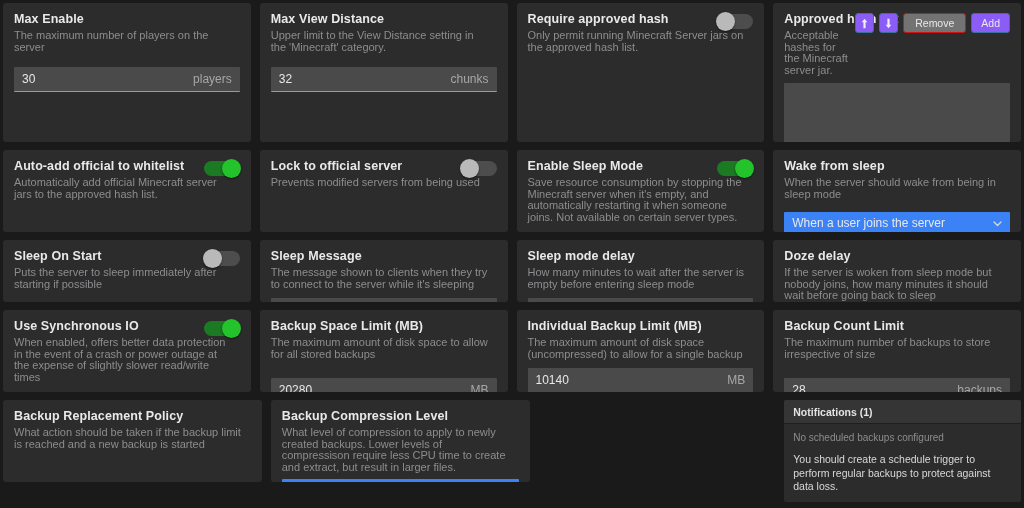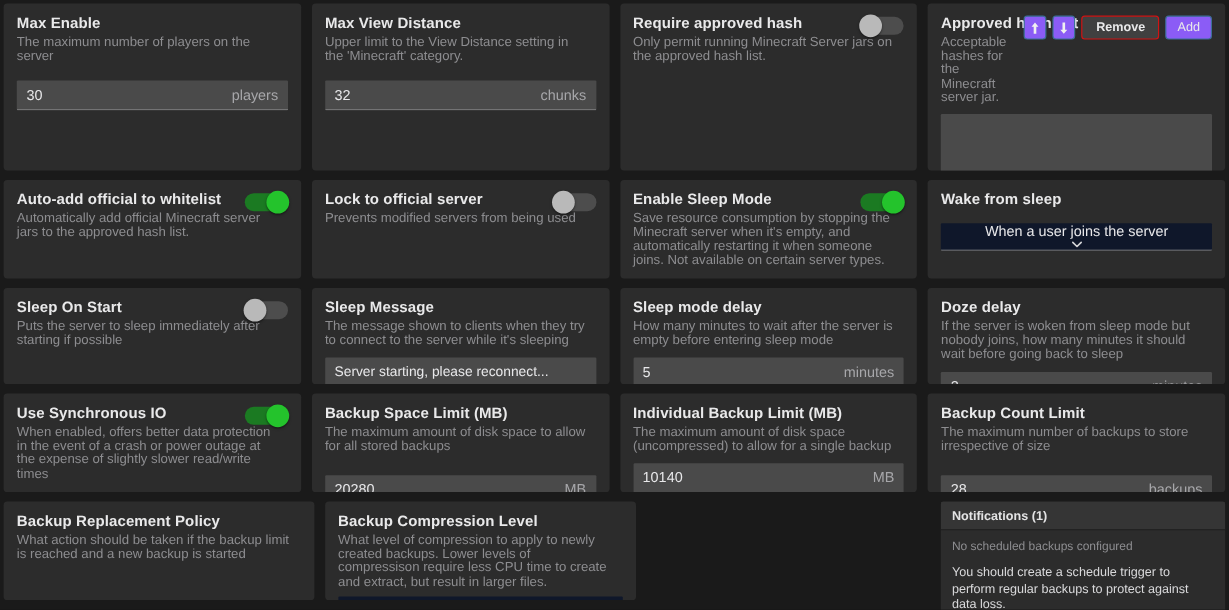--- a/index.html
+++ b/index.html
@@ -13,21 +13,21 @@
     width: 1024px; height: 508px;
     background: #1a1a1a;
     padding: 3px;
     display: flex;
     flex-direction: column;
     gap: 8px;
   }
   .row { display: flex; gap: 9px; width: 100%; }
   .row-1 { height: 139px; }
   .row-2 { height: 82px; }
-  .row-3 { height: 80px; }
+  .row-3 { height: 62px; }
   .row-4 { height: 82px; }
   .row-5 { height: 82px; }
 
   .panel {
     background: #2c2c2c;
     border-radius: 3px;
     padding: 9px 11px 8px 11px;
     position: relative;
     flex: 1 1 0;
     min-width: 0;
@@ -90,27 +90,26 @@
     font-size: 12px;
     white-space: nowrap;
     padding-left: 6px;
   }
   .field.text-only .val { font-size: 11.5px; }
 
   
   .select {
     margin-top: 12px;
     height: 23px;
-    background: #0f172a;
+    background: #3b82f6;
     border-bottom: 1px solid #9a9a9c;
     display: flex;
     align-items: center;
     padding: 0 8px;
     border-radius: 1px;
-    flex-direction: column;
   }
   .select .sv {
     color: #e8e8ea; font-size: 12px;
     flex: 1 1 auto; white-space: nowrap; overflow: hidden;
   }
   .select .chev {
     width: 9px; height: 9px;
     flex: 0 0 auto;
     display: block;
   }
@@ -140,24 +139,24 @@
     align-items: center;
     justify-content: center;
     padding: 0 9px;
     border: 1px solid #3d6f99;
     background: #8b5cf6;
     white-space: nowrap;
   }
   .btn.icon-btn { width: 19px; padding: 0; }
   .btn.icon-btn svg { display: block; }
   .btn.danger {
-    background: #404040;
+    background: #737373;
     border-color: #d01313;
     padding: 0 11px;
-    font-weight: 700;
+    font-weight: 400;
   }
   .hash-box {
     margin-top: 7px;
     height: 74px;
     background: #4a4a4a;
     border-bottom: 1px solid #9a9a9c;
     border-radius: 1px;
   }
 
   
@@ -275,20 +274,21 @@
     <div class="panel">
       <div class="p-title">Enable Sleep Mode</div>
       <div class="p-desc">Save resource consumption by stopping the Minecraft server when it's empty, and automatically restarting it when someone joins. Not available on certain server types.</div>
       <div class="toggle on">
         <span class="knob"></span>
       </div>
     </div>
 
     <div class="panel">
       <div class="p-title">Wake from sleep</div>
+      <div class="p-desc">When the server should wake from being in sleep mode</div>
       <div class="select">
         <span class="sv">When a user joins the server</span>
         <span class="chev">
           <svg width="9" height="9" viewBox="0 0 9 9">
               <path d="M1 3 L4.5 6.4 L8 3" stroke="#d5d5d7" stroke-width="1.4" fill="none" stroke-linecap="round" stroke-linejoin="round"></path>
             </svg>
         </span>
       </div>
     </div>
 

